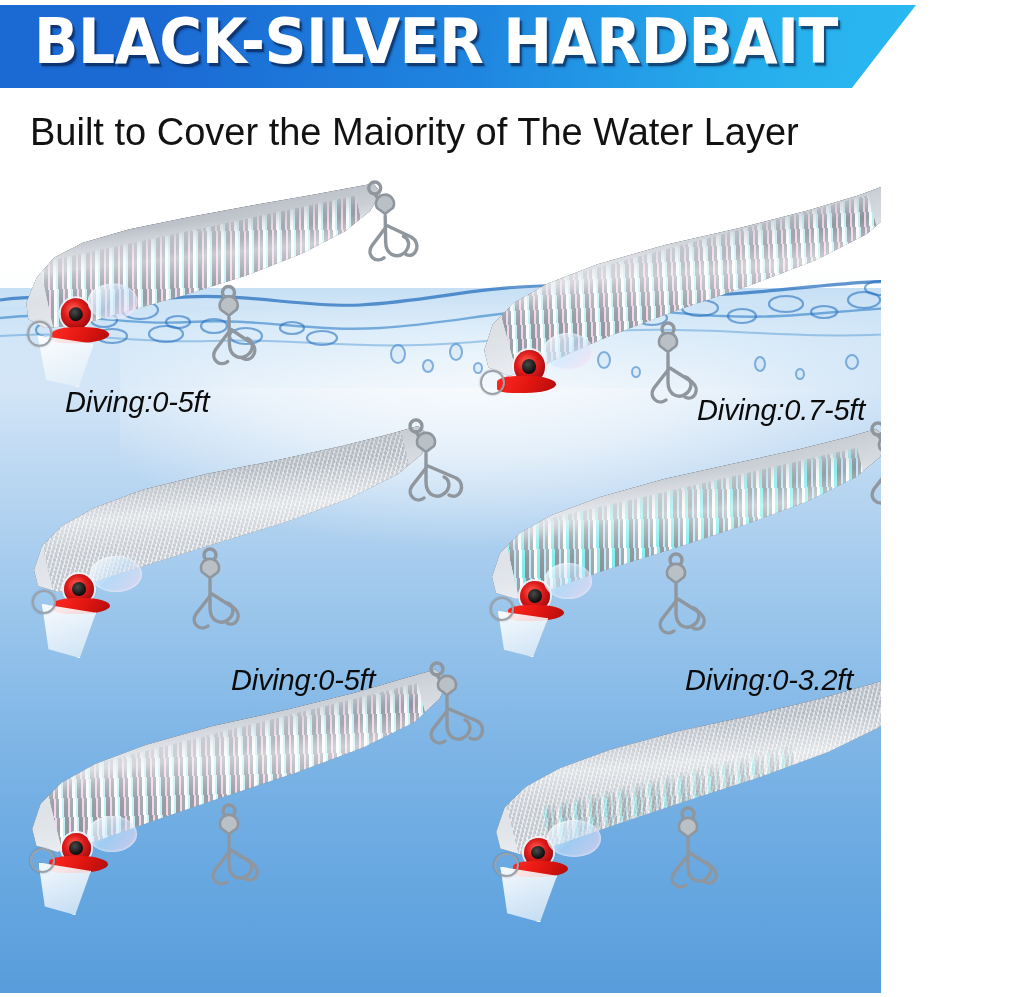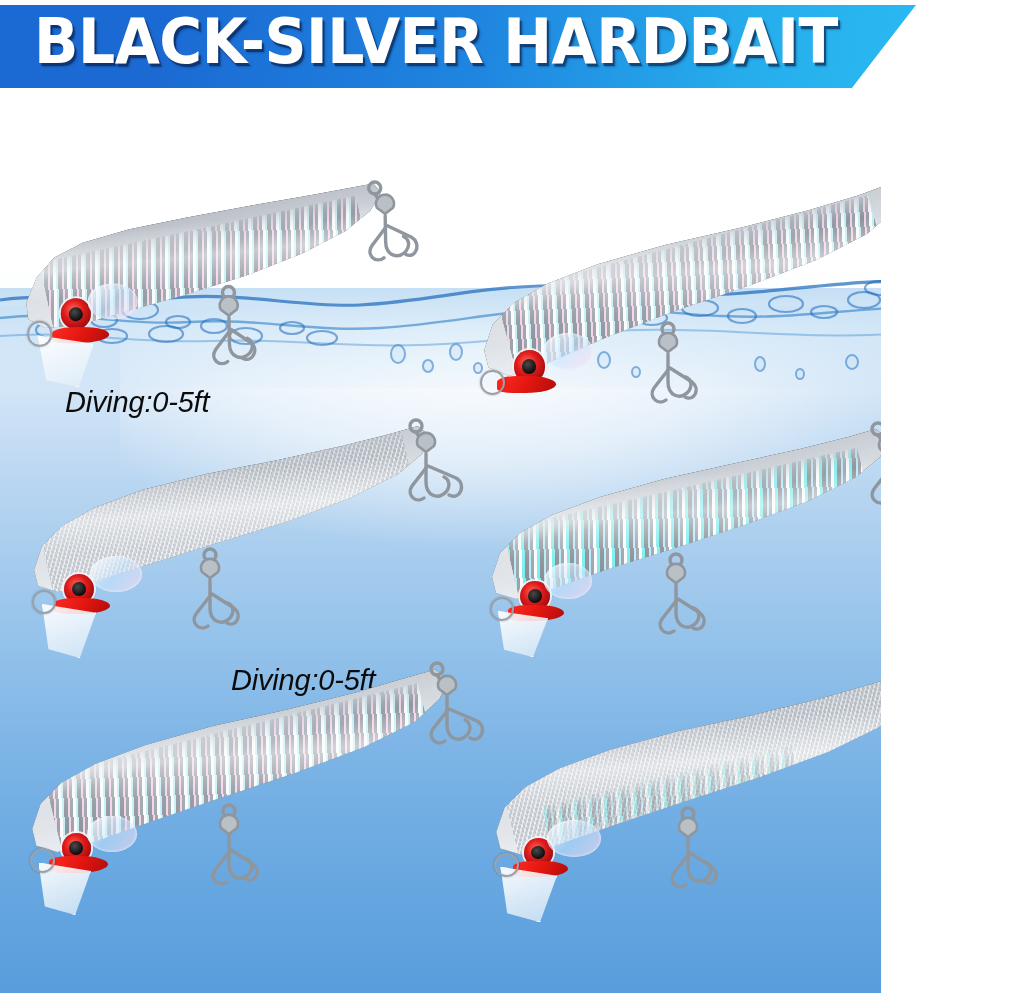--- a/index.html
+++ b/index.html
@@ -115,20 +115,21 @@
        font-family:"Liberation Sans","DejaVu Sans",sans-serif;
        font-size:29px;line-height:32px;font-weight:400;letter-spacing:-0.2px;}
 </style>
 </head>
 <body>
 
 <div id="stage">
 
   <div class="banner"></div>
   <div class="banner-title">BLACK-SILVER HARDBAIT</div>
+  <div class="subtitle">Built to Cover the Maiority of The Water Layer</div>
 
   <div class="scene">
     <div class="sky"></div>
     <div class="deep"></div>
     <div class="glow"></div>
 
     <div class="surface">
       <div class="surf-body"></div>
 
       <svg width="1024" height="140" style="position:absolute;left:0;top:0;">
@@ -257,20 +258,21 @@
             <circle cx="14" cy="8" r="6"></circle>
             <path d="M14,14 L22,26"></path>
             <path d="M16,28 a9,9 0 1 1 16,0 l-8,6 z" fill="#b9c0c6" stroke-width="2.6"></path>
             <path d="M24,36 L24,64 C24,78 36,82 44,74 C49,68 47,61 42,59"></path>
             <path d="M24,50 L10,68 C4,77 14,86 22,80"></path>
             <path d="M26,48 L54,60 C65,66 58,83 47,77"></path>
           </g>
         </svg>
       </div>
     </div>
+    <div class="lbl" style="left:697px;top:238px;">Diving:0.7-5ft</div>
 
     <div class="lure" style="left:30px;top:262px;width:400px;height:200px;">
       <div class="body-shape" style="-webkit-clip-path:polygon(1% 76%, 3% 64%, 8% 54%, 16% 45%, 28% 36%, 44% 28%, 62% 21%, 78% 14%, 90% 8%, 97% 4%, 100% 9%, 98% 18%, 92% 28%, 80% 40%, 64% 52%, 46% 63%, 30% 73%, 16% 82%, 7% 87%, 2% 84%);
                   clip-path:polygon(1% 76%, 3% 64%, 8% 54%, 16% 45%, 28% 36%, 44% 28%, 62% 21%, 78% 14%, 90% 8%, 97% 4%, 100% 9%, 98% 18%, 92% 28%, 80% 40%, 64% 52%, 46% 63%, 30% 73%, 16% 82%, 7% 87%, 2% 84%);">
         <div class="back" style="height:48%;transform:rotate(-13deg) scale(1.5);transform-origin:50% 0;"></div>
         <div class="belly" style="height:58%;transform:rotate(-13deg) scale(1.5);transform-origin:50% 100%;"></div>
         <div class="scale-tex" style="transform:rotate(-13deg);"></div>
         <div class="sheen"></div>
       </div>
       <div class="eye" style="left:8.5%;top:78%;width:7.5%;height:15%;">
@@ -340,20 +342,21 @@
             <circle cx="14" cy="8" r="6"></circle>
             <path d="M14,14 L22,26"></path>
             <path d="M16,28 a9,9 0 1 1 16,0 l-8,6 z" fill="#b9c0c6" stroke-width="2.6"></path>
             <path d="M24,36 L24,64 C24,78 36,82 44,74 C49,68 47,61 42,59"></path>
             <path d="M24,50 L10,68 C4,77 14,86 22,80"></path>
             <path d="M26,48 L54,60 C65,66 58,83 47,77"></path>
           </g>
         </svg>
       </div>
     </div>
+    <div class="lbl" style="left:685px;top:508px;">Diving:0-3.2ft</div>
 
     <div class="lure" style="left:28px;top:505px;width:420px;height:210px;">
       <div class="body-shape" style="-webkit-clip-path:polygon(1% 80%, 3% 68%, 8% 58%, 16% 49%, 28% 40%, 44% 31%, 62% 23%, 78% 15%, 90% 8%, 97% 4%, 100% 9%, 98% 18%, 92% 29%, 80% 41%, 64% 53%, 46% 65%, 30% 76%, 16% 86%, 7% 91%, 2% 88%);
                   clip-path:polygon(1% 80%, 3% 68%, 8% 58%, 16% 49%, 28% 40%, 44% 31%, 62% 23%, 78% 15%, 90% 8%, 97% 4%, 100% 9%, 98% 18%, 92% 29%, 80% 41%, 64% 53%, 46% 65%, 30% 76%, 16% 86%, 7% 91%, 2% 88%);">
         <div class="back" style="height:48%;transform:rotate(-14deg) scale(1.5);transform-origin:50% 0;"></div>
         <div class="belly" style="height:58%;transform:rotate(-14deg) scale(1.5);transform-origin:50% 100%;"></div>
         <div class="irid" style="left:5%;top:32%;width:92%;height:45%;transform:rotate(-14deg);"></div>
         <div class="sheen"></div>
       </div>
       <div class="eye" style="left:8%;top:82%;width:7%;height:14%;">

